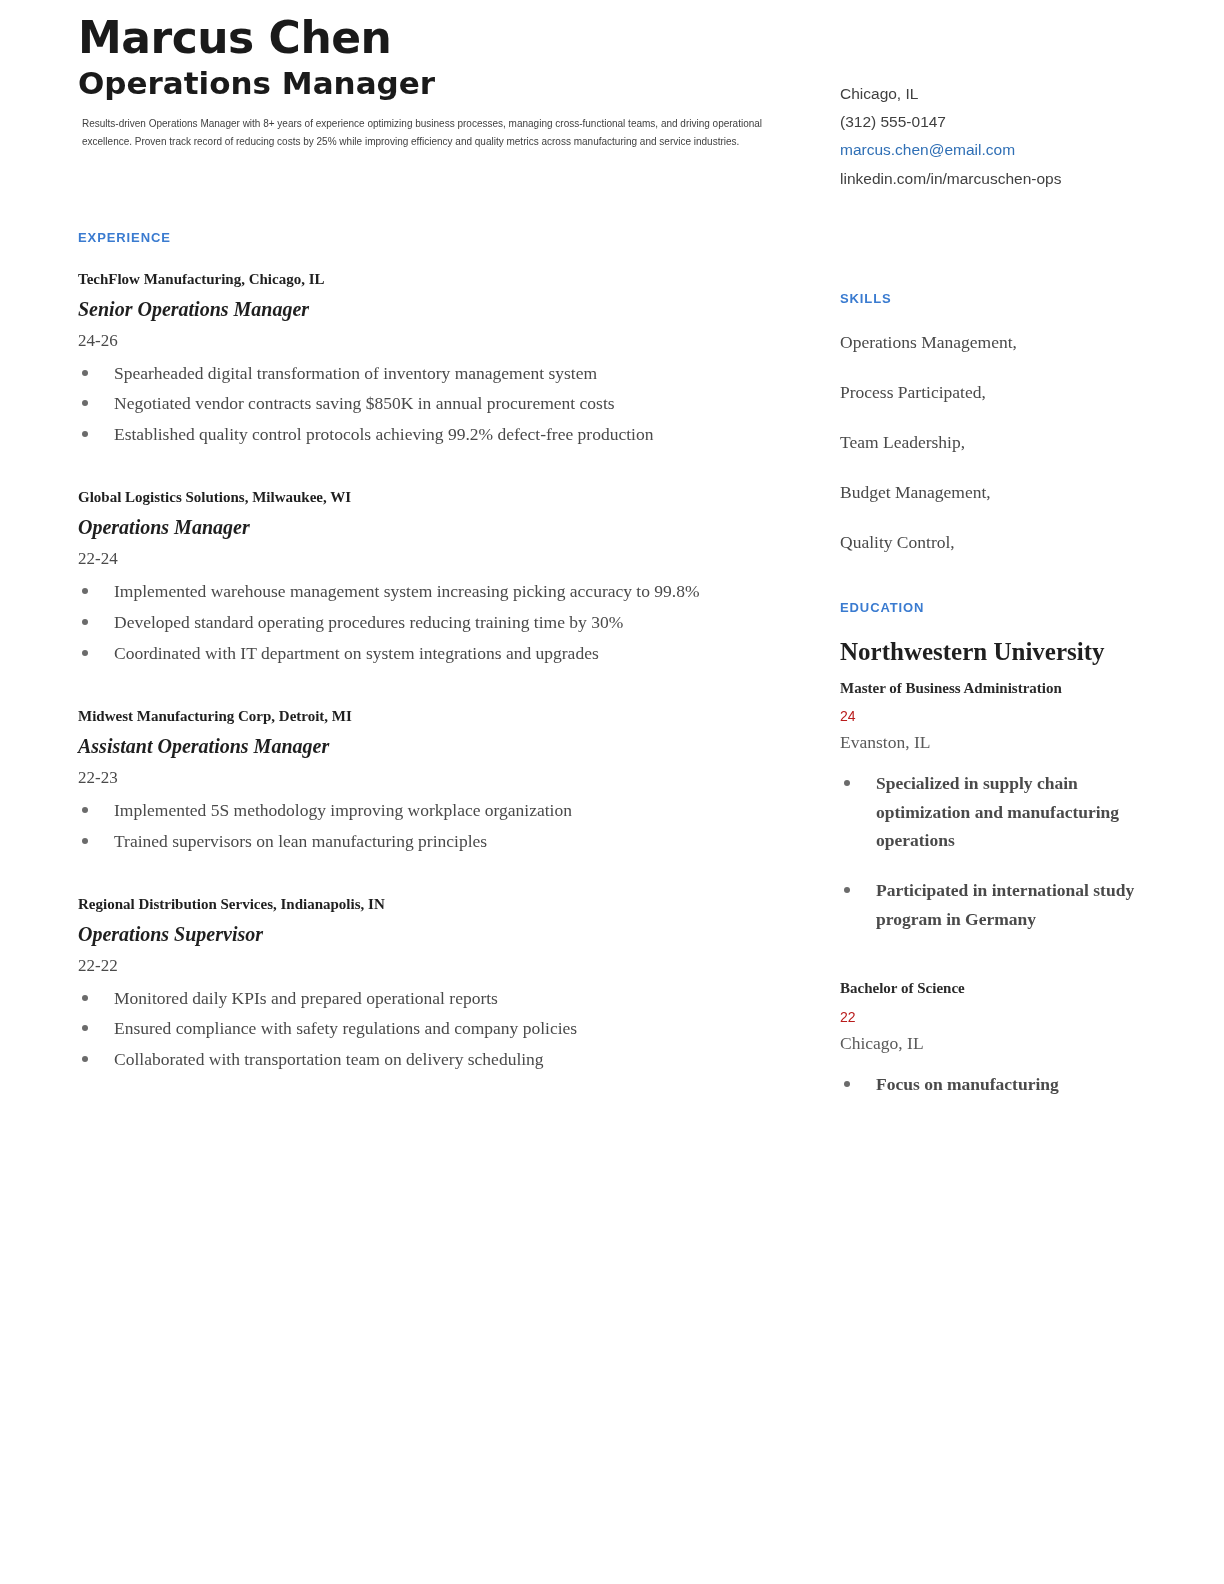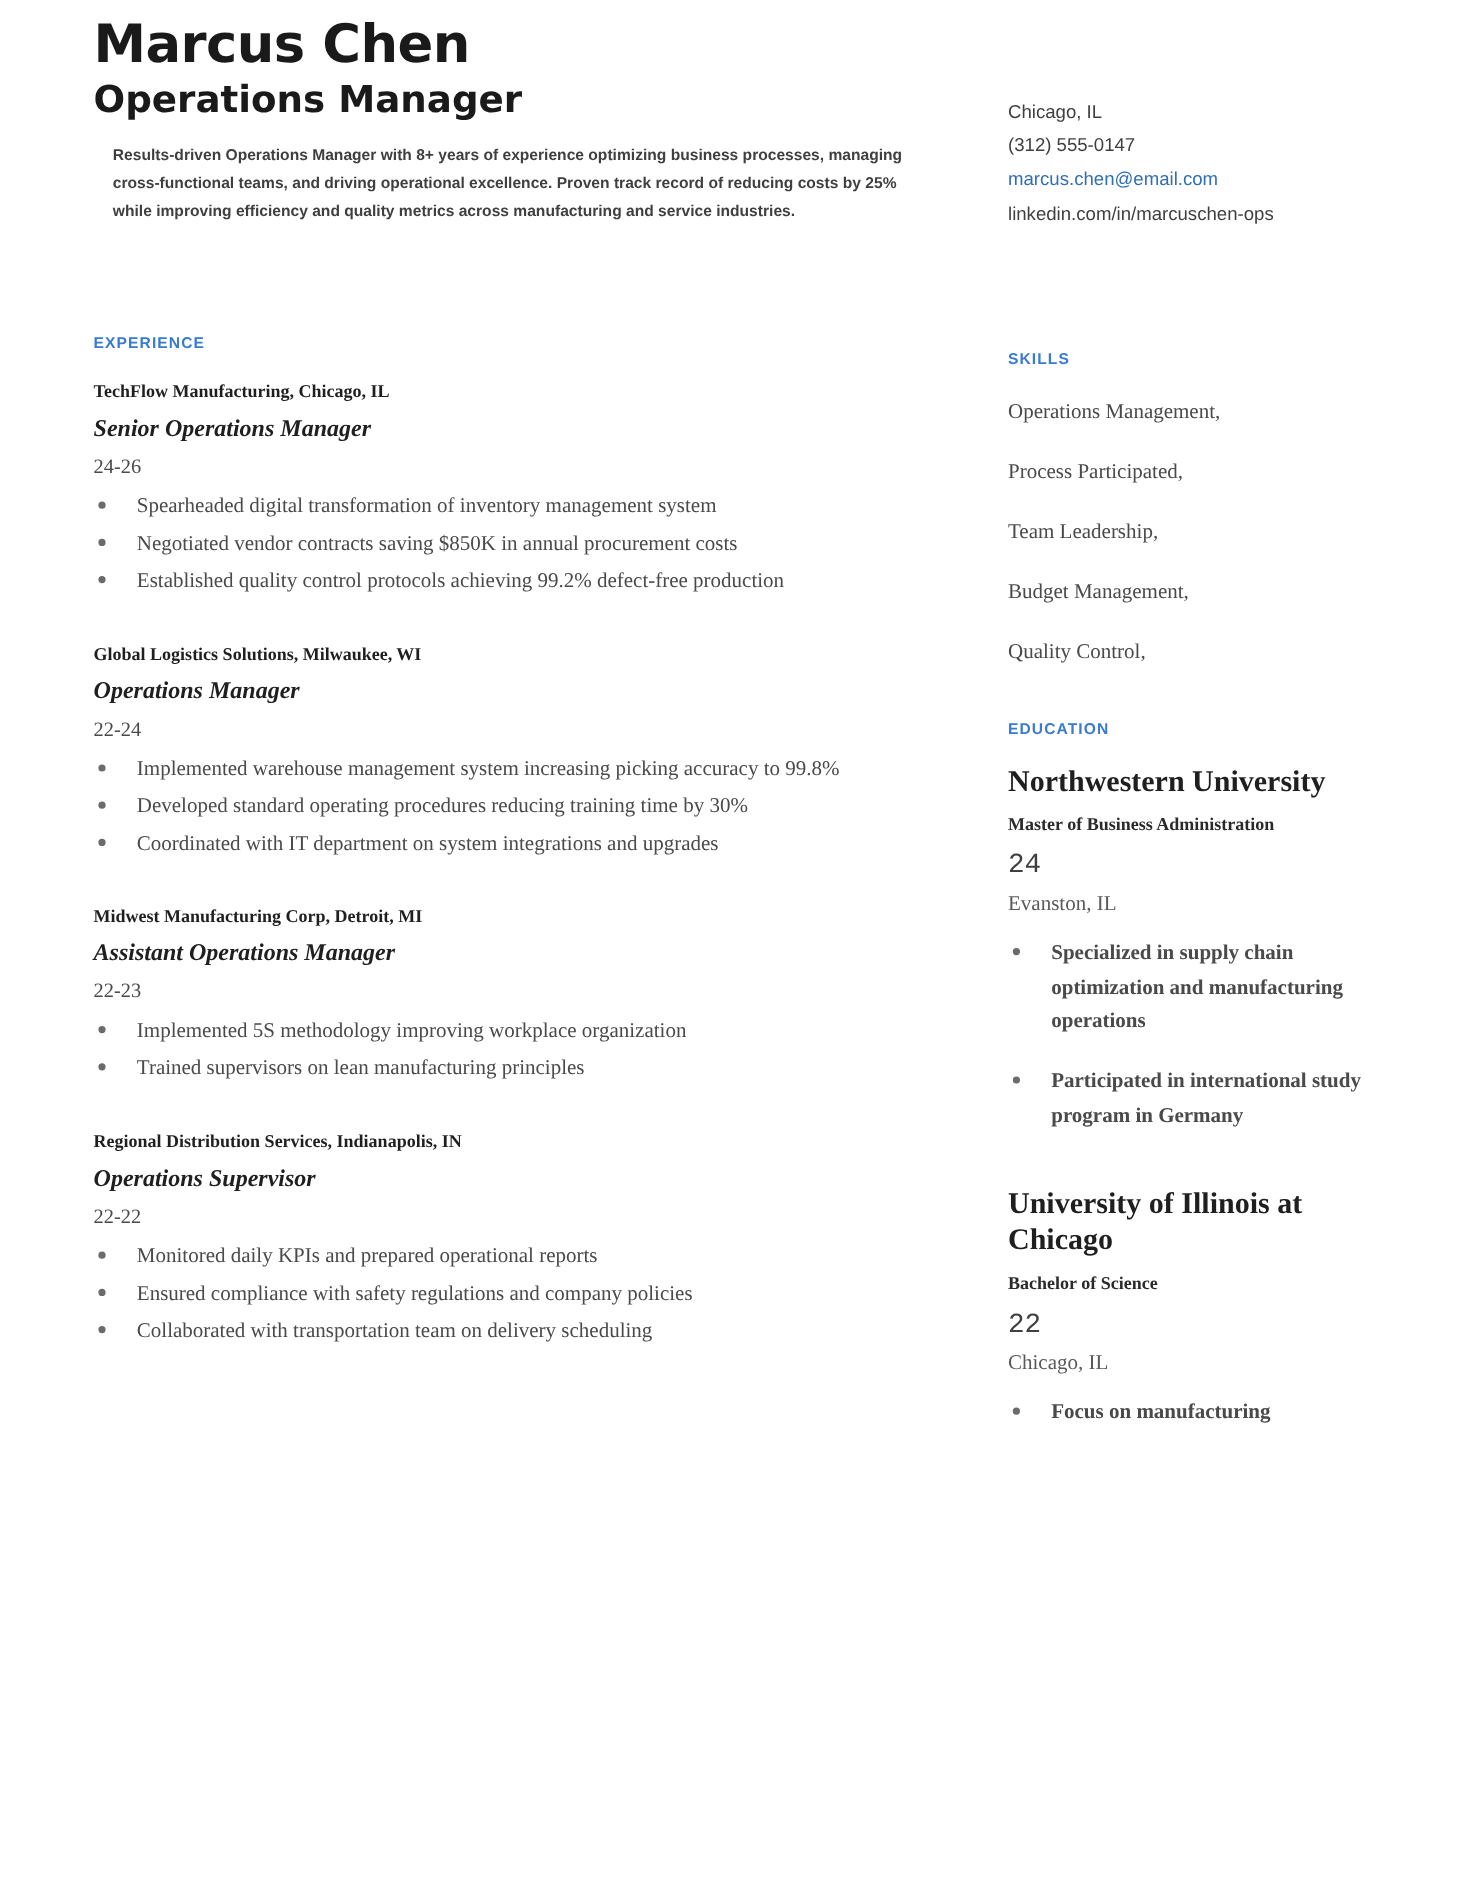--- a/index.html
+++ b/index.html
@@ -49,26 +49,25 @@
   .headline {
     font-family: "DejaVu Sans", sans-serif;
     font-size: 31px;
     font-weight: 700;
     color: #1a1a1a;
     line-height: 1.15;
     margin: 0 0 14px 0;
   }
   .summary {
     font-family: "Liberation Sans", sans-serif;
-    font-size: 13px;
+    font-size: 10px;
     line-height: 1.82;
     color: #3f3f3f;
-    margin: 16px;
+    margin: 4px;
     max-width: 700px;
-    font-weight: bold;
   }
 
   
   .contact {
     font-family: "Liberation Sans", sans-serif;
     font-size: 15.5px;
     line-height: 1.82;
     color: #3f3f3f;
     padding-top: 38px;
   }
@@ -166,23 +165,23 @@
   }
   .edu-degree {
     font-family: "Liberation Serif", serif;
     font-size: 15px;
     font-weight: 700;
     color: #2a2a2a;
     line-height: 1.3;
     margin: 0 0 10px 0;
   }
   .edu-year {
-    font-family: Liberation Mono, monospace;
-    font-size: 23px;
-    color: #404040;
+    font-family: Liberation Sans, sans-serif;
+    font-size: 14px;
+    color: #b91c1c;
     margin: 0 0 8px 0;
   }
   .edu-loc {
     font-family: "Liberation Serif", serif;
     font-size: 17.5px;
     color: #5a5a5a;
     margin: 0 0 16px 0;
   }
   ul.edu-bullets {
     list-style: none;
@@ -304,21 +303,20 @@
         <div class="edu-degree">Master of Business Administration</div>
         <div class="edu-year">24</div>
         <div class="edu-loc">Evanston, IL</div>
         <ul class="edu-bullets">
           <li>Specialized in supply chain optimization and manufacturing operations</li>
           <li>Participated in international study program in Germany</li>
         </ul>
       </div>
 
       <div class="edu-block">
-        <div class="edu-school">University of Illinois at Chicago</div>
         <div class="edu-degree">Bachelor of Science</div>
         <div class="edu-year">22</div>
         <div class="edu-loc">Chicago, IL</div>
         <ul class="edu-bullets">
           <li>Focus on manufacturing</li>
         </ul>
       </div>
 
     </div>
 

